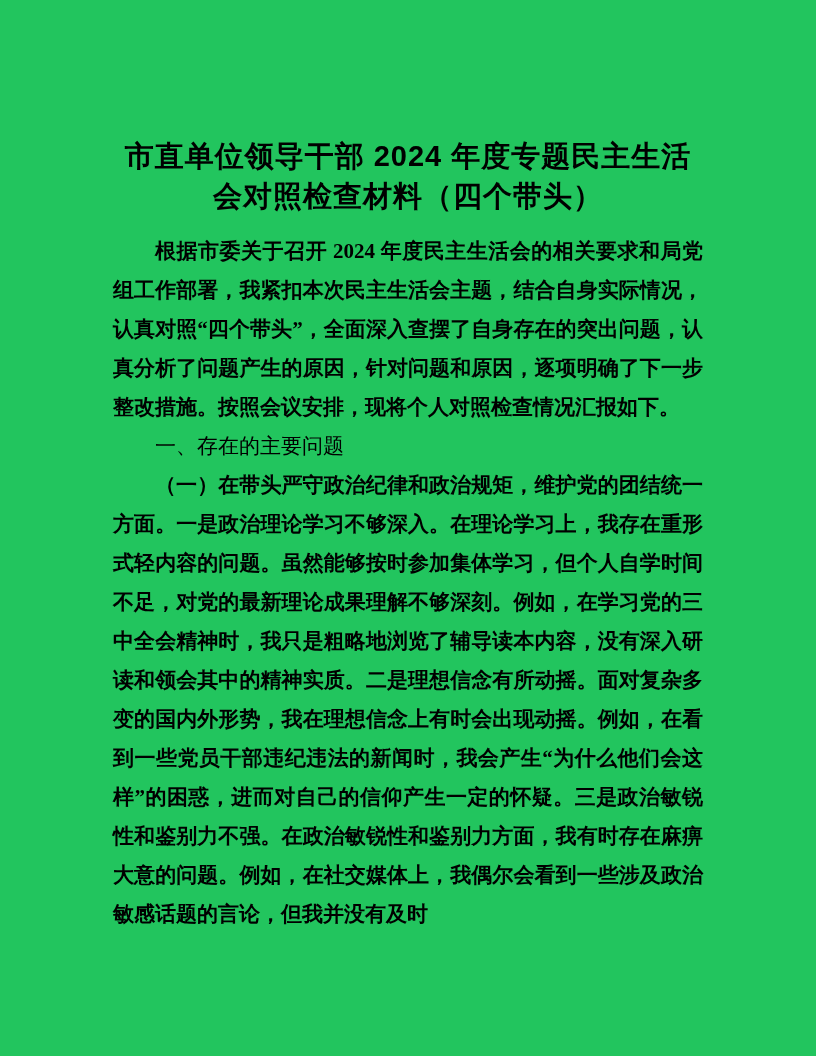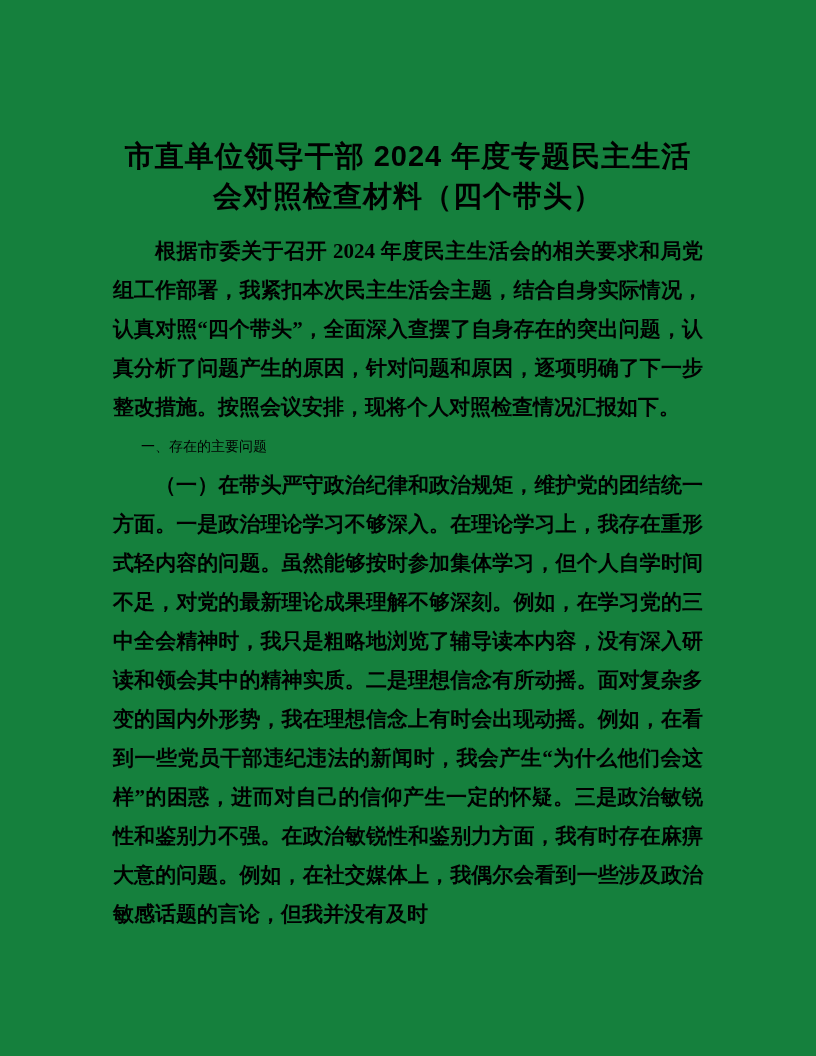--- a/index.html
+++ b/index.html
@@ -5,21 +5,21 @@
     html, body {
       margin: 0;
       padding: 0;
       background: #ffffff;
     }
     .page {
       position: relative;
       width: 816px;
       height: 1056px;
       margin: 0 auto;
-      background: #15803d;
+      background: #22c55e;
       overflow: hidden;
       box-sizing: border-box;
       padding: 136px 113px 0 113px;
       color: #000000;
     }
     .doc-title {
       margin: 0 0 16px 0;
       font-family: "Liberation Sans", sans-serif;
       font-weight: 700;
       font-size: 29px;
@@ -36,21 +36,21 @@
     }
     .doc-paragraph {
       margin: 0;
       text-indent: 2em;
       text-align: justify;
       text-justify: inter-character;
       font-weight: bold;
     }
     .doc-heading {
       margin: 0;
-      font-size: 14px;
+      font-size: 21px;
       font-weight: 400;
       line-height: 39px;
       text-indent: 2em;
       text-align: justify;
       font-family: "Liberation Serif", serif;
     }
   </style>
 </head>
 <body>
 

